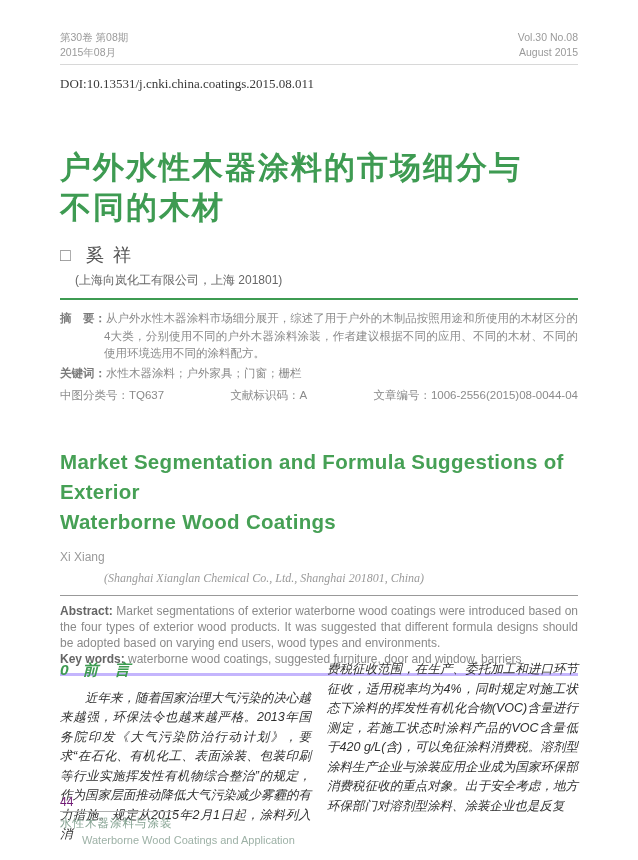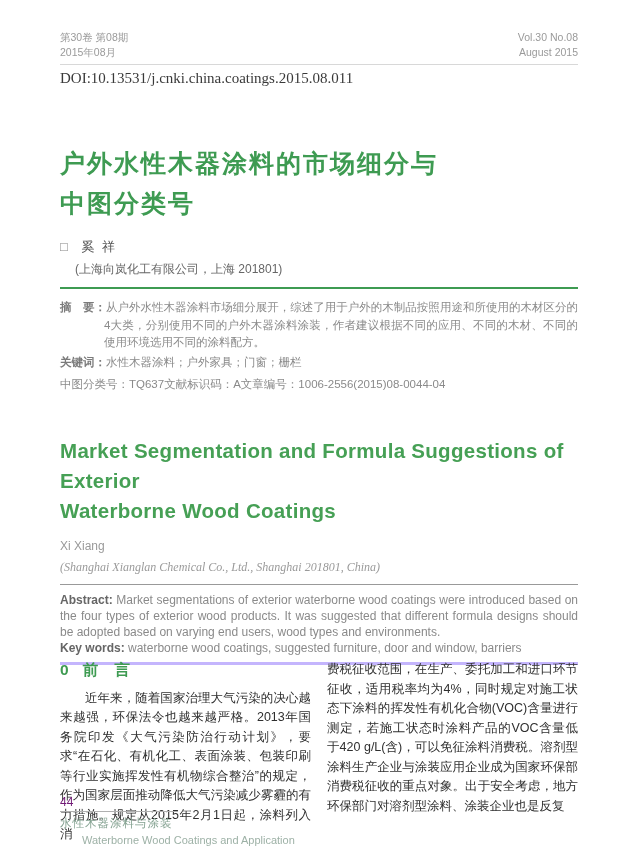--- a/index.html
+++ b/index.html
@@ -16,59 +16,59 @@
   }
   
   .hdr-row{display:flex;justify-content:space-between;align-items:flex-start;
     font-size:10.5px;line-height:15px;color:#9a9a9a;}
   .hdr-left div,.hdr-right div{white-space:nowrap;}
   .hdr-center{text-align:center;}
   .hdr-center .hdr-cn{letter-spacing:5px;}
   .hdr-center .hdr-en{letter-spacing:1px;}
   .hdr-right{text-align:right;}
   .hdr-rule{height:1px;background:#d8d8d8;margin-top:4px;}
-  .doi{margin-top:5px;font-family:"Liberation Serif","DejaVu Serif",serif;
-    font-size:15px;color:#3a3a3a;}
+  .doi{margin-top:11px;font-family:"Liberation Serif","DejaVu Serif",serif;
+    font-size:13px;color:#3a3a3a;}
   
   .title-cn{
     margin:56px 0 0 0;
-    font-size:25px;line-height:40px;font-weight:bold;
+    font-size:31px;line-height:40px;font-weight:bold;
     color:#3e9b52;letter-spacing:2px;
   }
-  .author-cn{margin-top:15px;font-size:13px;color:#555;letter-spacing:2px;}
+  .author-cn{margin-top:15px;font-size:18px;color:#555;letter-spacing:2px;}
   .author-cn .author-marker{color:#888;margin-right:6px;}
   .affil-cn{margin-top:5px;padding-left:15px;font-size:12px;color:#666;}
   .green-rule{margin-top:9px;height:2px;background:#3e9b52;}
   
   .abstract-cn{margin-top:10px;font-size:11.5px;line-height:17.5px;color:#8a8a8a;}
   .abstract-cn .hang{margin:0;padding-left:44px;text-indent:-44px;text-align:justify;}
   .abstract-cn .lbl{font-weight:bold;color:#7b7b7b;margin-top:30px;}
   .abstract-cn .kw{margin-top:2px;}
-  .clc-row{display:flex;margin-top:5px;color:#8a8a8a;}
+  .clc-row{display:flex;justify-content:space-between;margin-top:5px;color:#8a8a8a;}
   
   .english-block{margin-top:42px;}
   .title-en{
     margin:0;font-size:20.5px;line-height:30px;font-weight:bold;
     color:#46a055;letter-spacing:0.3px;
   }
   .author-en{margin-top:13px;font-size:12px;color:#9a9a9a;}
   .affil-en{margin-top:7px;font-size:12px;color:#9a9a9a;
-    font-style:italic;font-family:"Liberation Serif","DejaVu Serif",serif;}
+    font-style:italic;font-family:"Liberation Serif","DejaVu Serif",serif;margin-left:44px;}
   .en-abstract{
     margin-top:9px;border-top:1px solid #999;border-bottom:3px solid #c4b5fd;
     padding:7px 0 6px 0;
     font-family:Liberation Sans, sans-serif;
     font-size:12px;line-height:16px;color:#8a8a8a;text-align:justify;
   }
   .en-abstract p{margin:0;}
   .lbl-en{font-weight:bold;color:#666;}
   
   .body-columns{
     position:absolute;left:60px;right:60px;top:660px;
-    display:flex;gap:16px;
+    display:flex;gap:16px;font-style:italic;
   }
   .col{flex:1 1 0;font-size:12.5px;line-height:19.5px;text-align:justify;color:#2f2f2f;}
   .sec-head{margin:0 0 9px 0;font-size:15.5px;font-weight:bold;color:#3e9b52;}
   .sec-head .sec-num{margin-right:14px;}
   .sec-head .sec-title{letter-spacing:6px;}
   .col p{margin:0;}
   .col .indent{text-indent:2em;}
   
   .page-footer{position:absolute;left:60px;top:795px;}
   .pagenum{font-size:12px;color:#701a75;width:118px;
@@ -91,21 +91,21 @@
         <div>Vol.30 No.08</div>
         <div>August 2015</div>
       </div>
     </div>
     <div class="hdr-rule"></div>
     <div class="doi">DOI:10.13531/j.cnki.china.coatings.2015.08.011</div>
   </header>
 
   <h1 class="title-cn">
     <span>户外水性木器涂料的市场细分与</span><br>
-    <span>中图分类号</span>
+    <span>不同的木材</span>
   </h1>
 
   <div class="author-cn">
     <span class="author-marker">□</span>
     <span>奚 祥</span>
   </div>
   <div class="affil-cn">(上海向岚化工有限公司，上海 201801)</div>
 
   <div class="green-rule"></div>
 

